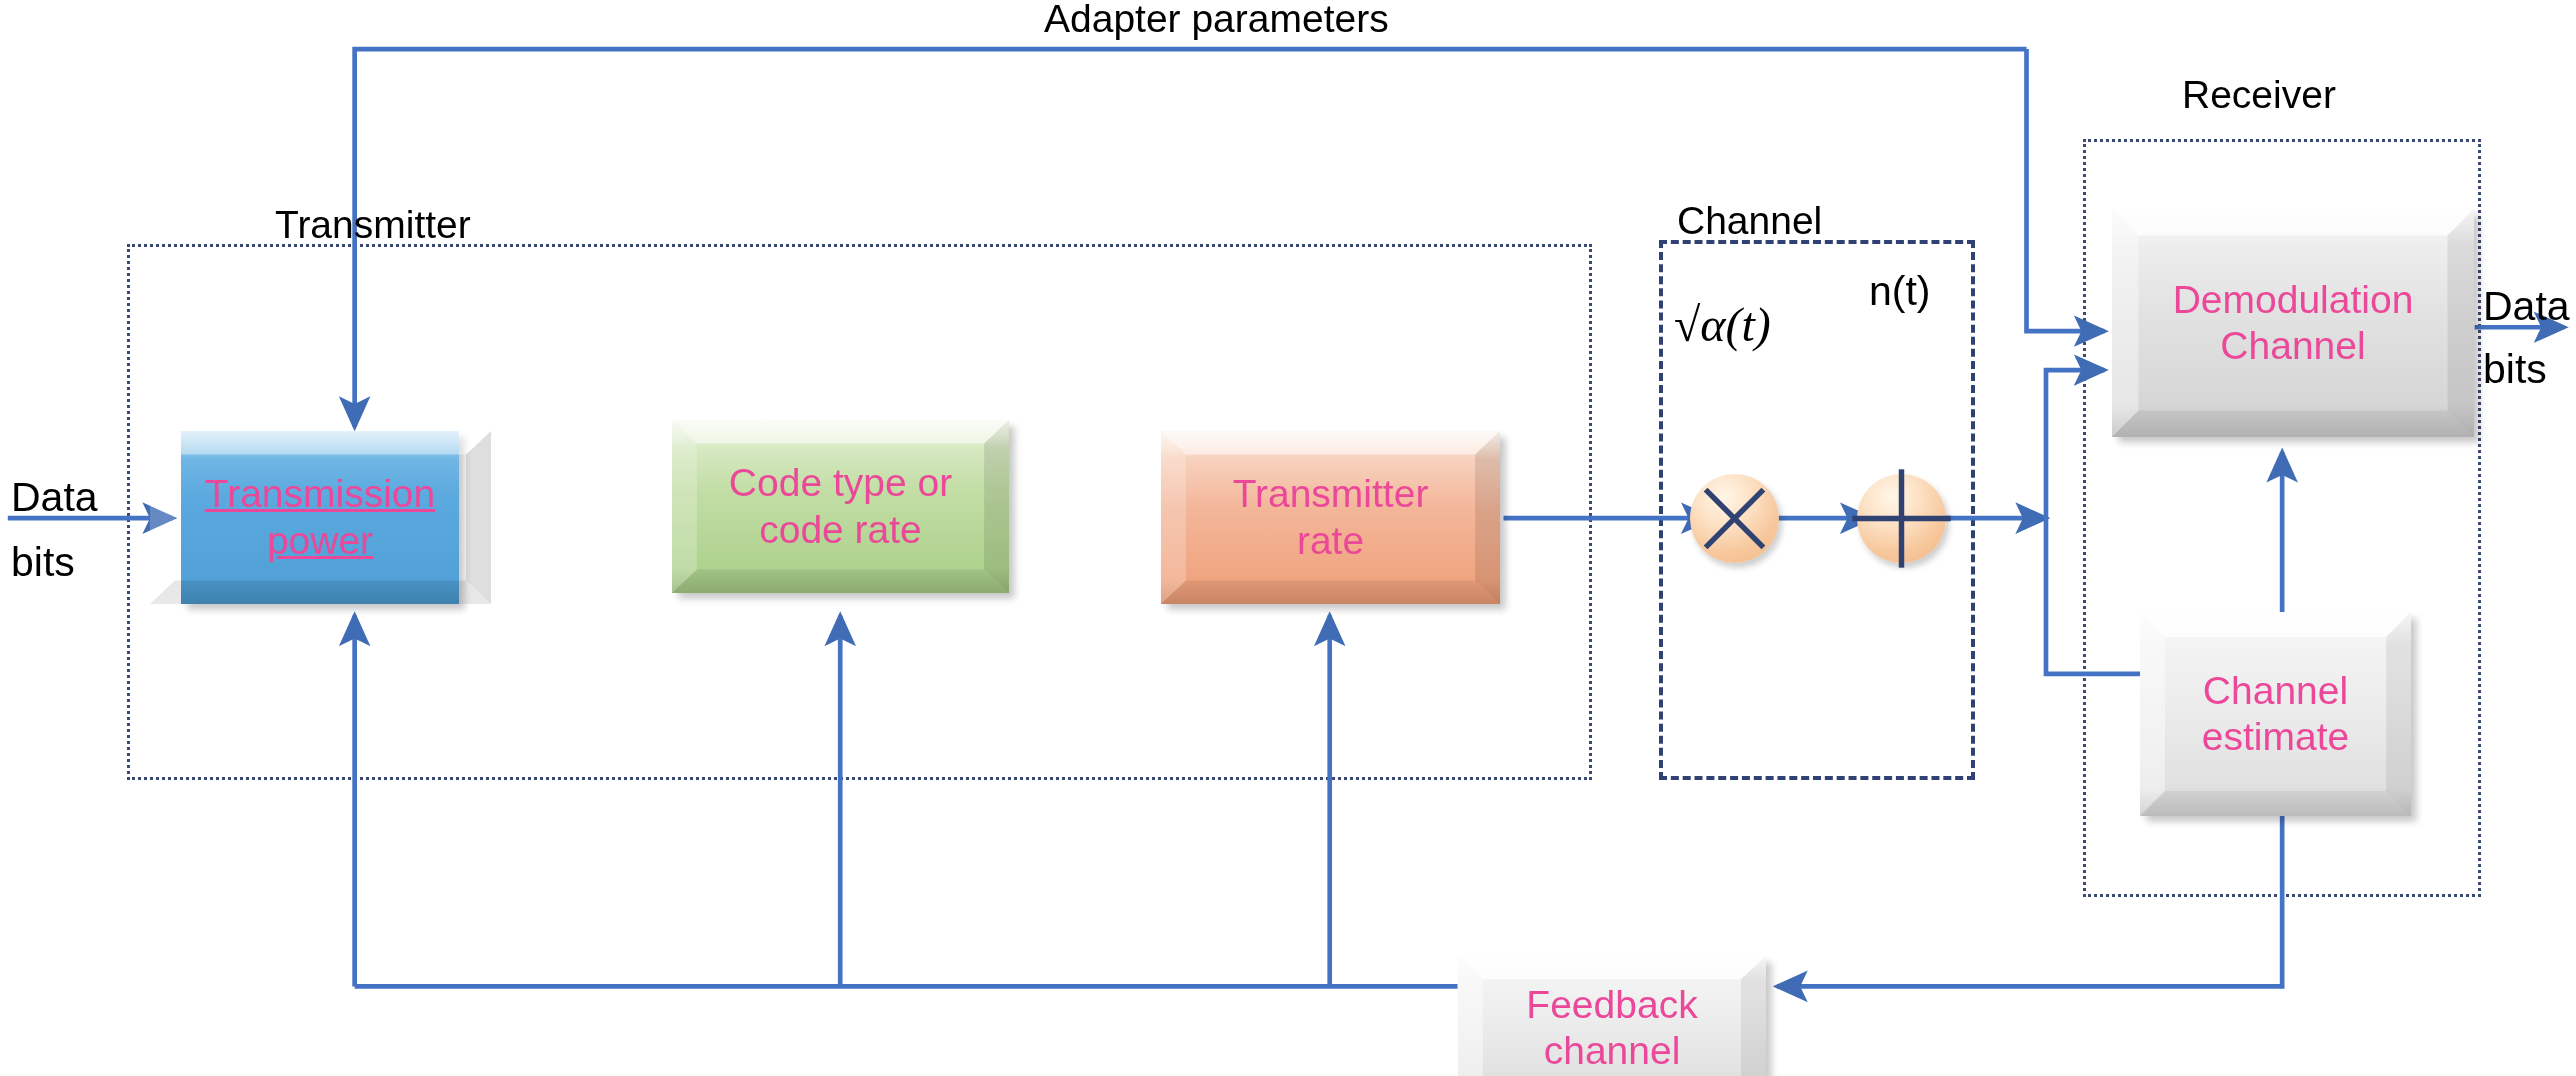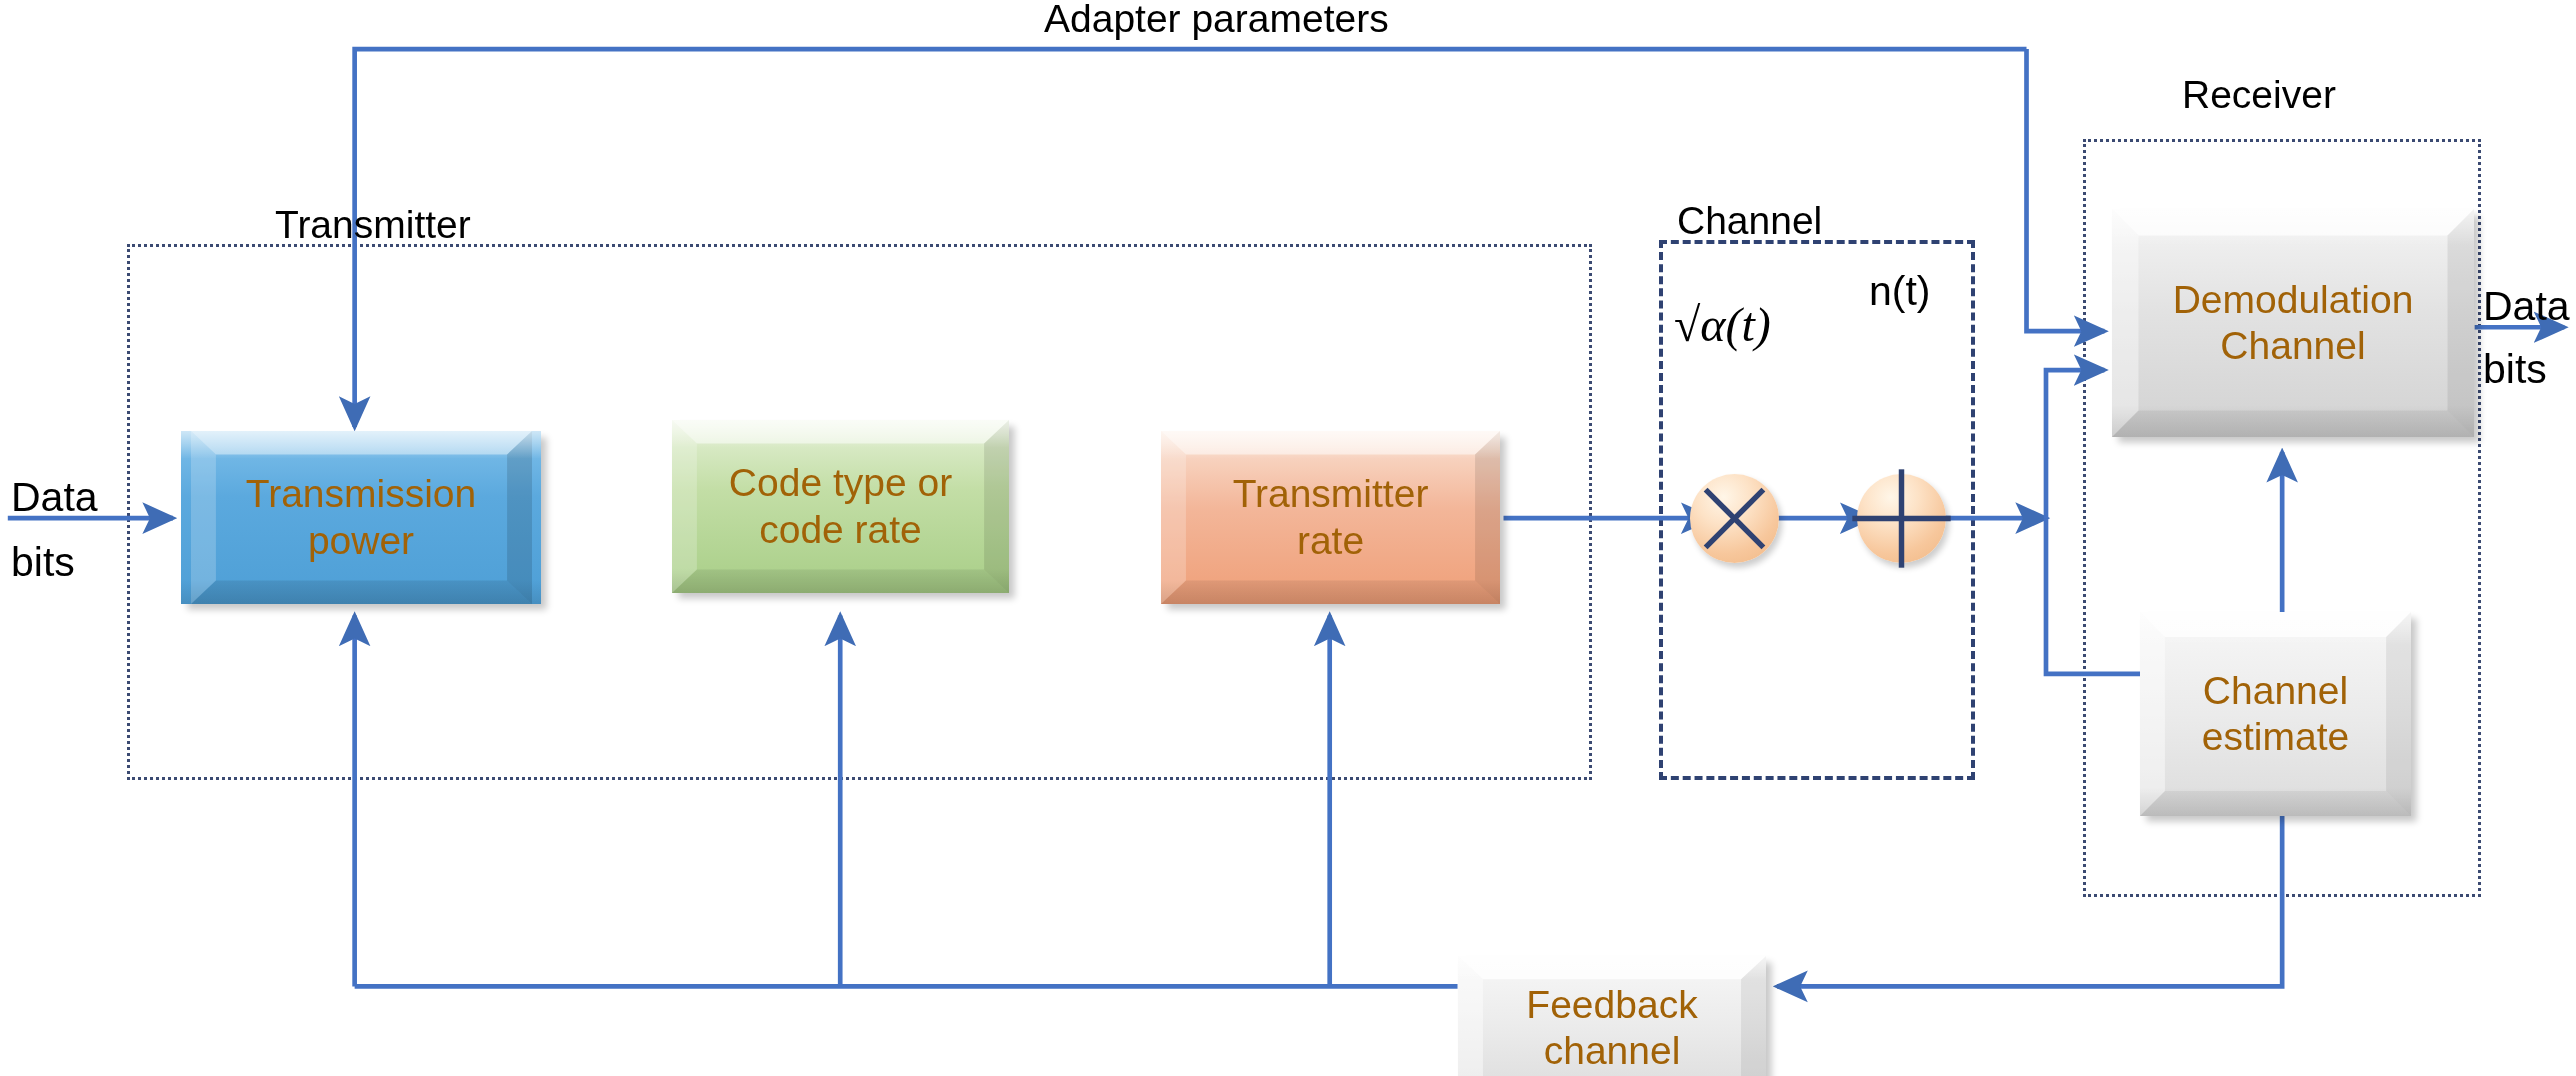--- a/index.html
+++ b/index.html
@@ -11,21 +11,21 @@
   .lbl{position:absolute;color:#000;white-space:pre;line-height:1.08;
        font-family:"Liberation Sans", sans-serif;}
   .grp-title{font-size:39px;}
   .io-lbl{font-size:41px;margin-top:24px;}
   .math{font-family:"Liberation Serif", serif;font-style:italic;font-size:48px;margin-top:40px;}
   .math-n{font-family:"Liberation Sans", sans-serif;font-size:41px;font-style:normal;}
 
   
   .bevel{position:absolute;box-sizing:border-box;display:flex;
          align-items:center;justify-content:center;text-align:center;
-         color:#a16207;font-size:39px;line-height:1.18;
+         color:#ec4899;font-size:39px;line-height:1.18;
          font-family:"Liberation Sans", sans-serif;}
   .bevel .cap{position:relative;z-index:3;padding:0 4.7px;}
   .bevel::before{content:"";position:absolute;inset:0;z-index:1;}
   .bevel::after{content:"";position:absolute;inset:0;z-index:2;
     background:
       linear-gradient(to bottom, rgba(255,255,255,.62) 0, rgba(255,255,255,0) 16%),
       linear-gradient(to top,    rgba(0,0,0,.10) 0,      rgba(0,0,0,0)     14%);
   }
   
   .facet{position:absolute;z-index:2;}
@@ -107,21 +107,21 @@
   <div class="lbl math" style="left:1674px;top:259px;">√α(t)</div>
 
   <div class="lbl math-n" style="left:1869px;top:269px;">n(t)</div>
 
   <div class="lbl io-lbl" style="left:11px;top:451px;">Data</div>
   <div class="lbl io-lbl" style="left:11px;top:516px;">bits</div>
 
   <div class="lbl io-lbl" style="left:2483px;top:260px;">Data</div>
   <div class="lbl io-lbl" style="left:2483px;top:323px;">bits</div>
 
-  <div class="bevel bx-blue shadow" style="left:181px;top:431px;width:360px;height:173px;">
+  <div class="bevel bx-blue shadow" style="left:181px;top:431px;width:278px;height:173px;text-decoration:underline;">
     <svg class="facet" width="341" height="173" viewBox="0 0 438 222" preserveAspectRatio="none">
       <polygon points="0,0 438,0 406,30 32,30" fill="#ffffff" opacity=".42"></polygon>
       <polygon points="0,0 32,30 32,192 0,222" fill="#ffffff" opacity=".20"></polygon>
       <polygon points="438,0 438,222 406,192 406,30" fill="#000000" opacity=".13"></polygon>
       <polygon points="0,222 32,192 406,192 438,222" fill="#000000" opacity=".09"></polygon>
     </svg>
     <span class="cap"><span>Transmission</span><br><span>power</span></span>
   </div>
 
   <div class="bevel bx-green shadow" style="left:672px;top:420px;width:337px;height:173px;">

